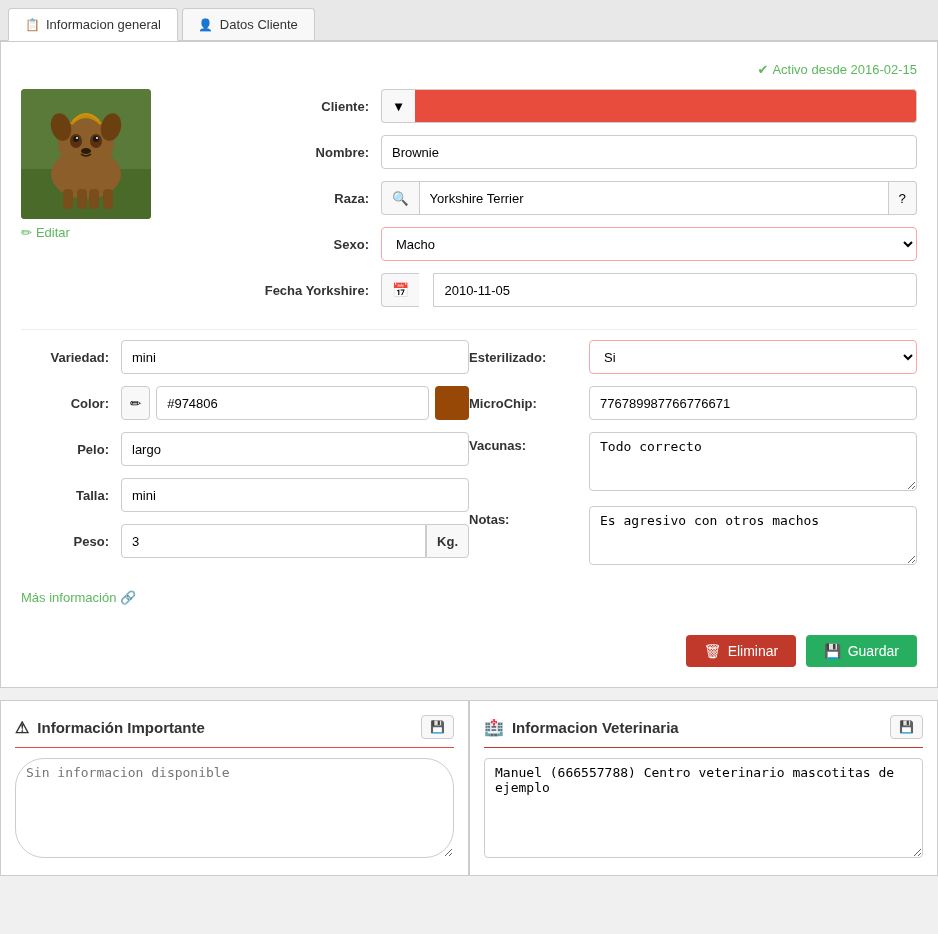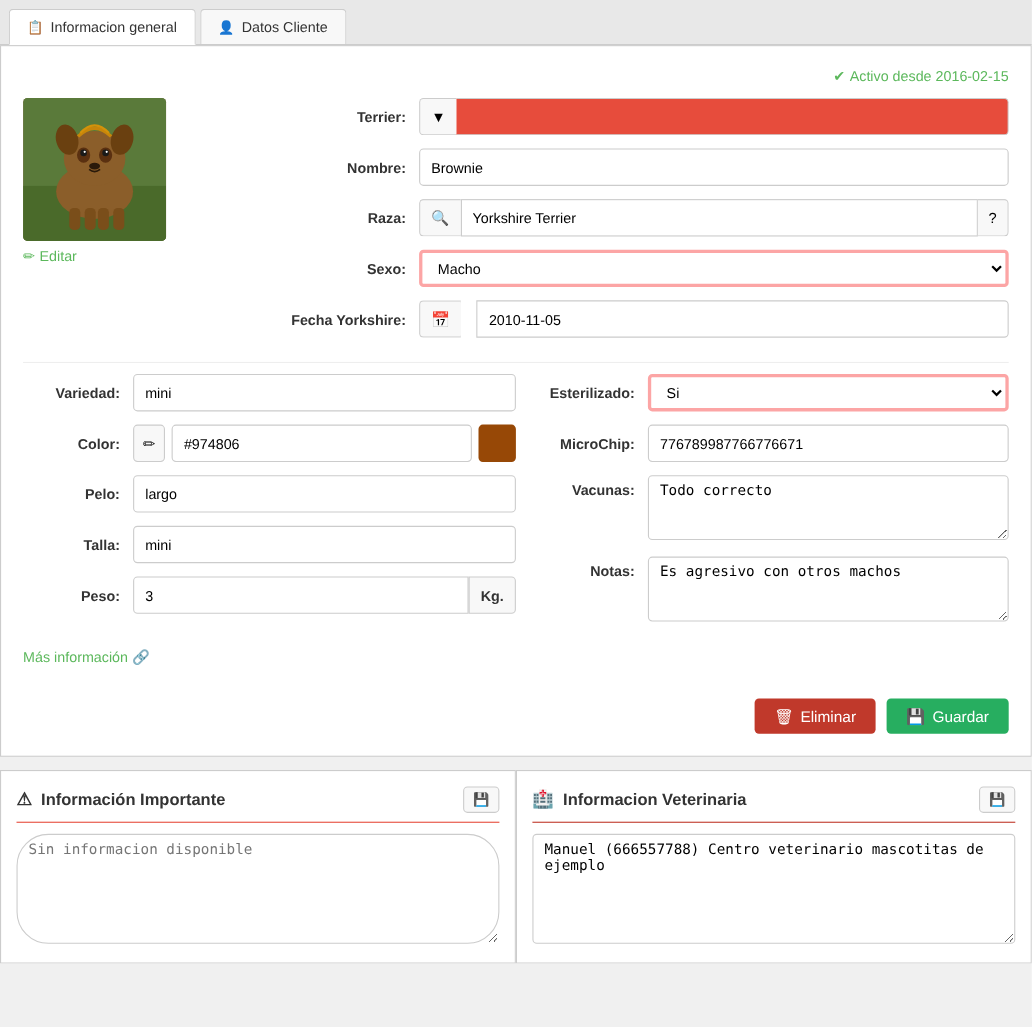--- a/index.html
+++ b/index.html
@@ -26,21 +26,21 @@
     .pet-photo { width: 130px; height: 130px; background: #8B7355; border-radius: 4px; overflow: hidden; display: flex; align-items: center; justify-content: center; }
     .pet-photo svg { width: 130px; height: 130px; }
     .edit-link { color: #5cb85c; font-size: 13px; cursor: pointer; margin-top: 6px; display: flex; align-items: center; gap: 4px; }
 
     .fields-col { flex: 1; }
     .field-row { display: flex; align-items: center; margin-bottom: 12px; }
     .field-label { width: 140px; text-align: right; padding-right: 12px; font-weight: bold; font-size: 13px; flex-shrink: 0; }
     .field-input { flex: 1; }
 
     input[type="text"], input[type="date"] { width: 100%; padding: 6px 10px; border: 1px solid #ccc; border-radius: 4px; font-size: 13px; height: 34px; }
-    select { width: 100%; padding: 6px 10px; border: 3px solid #fca5a5; border-radius: 4px; font-size: 13px; height: 34px; background: #fff; }
+    select { width: 100%; padding: 6px 10px; border: 1px solid #fca5a5; border-radius: 4px; font-size: 13px; height: 34px; background: #fff; }
 
     
     .etiqueta-row { display: flex; align-items: center; gap: 0; }
     .etiqueta-btn { padding: 6px 10px; border: 1px solid #ccc; border-right: none; border-radius: 4px 0 0 4px; background: #f8f8f8; cursor: pointer; height: 34px; display: flex; align-items: center; }
     .etiqueta-color { flex: 1; height: 34px; background: #e74c3c; border: 1px solid #ccc; border-left: none; border-radius: 0 4px 4px 0; }
 
     
     .raza-row { display: flex; align-items: center; gap: 0; }
     .raza-search-btn { padding: 6px 10px; border: 1px solid #ccc; border-right: none; border-radius: 4px 0 0 4px; background: #f8f8f8; cursor: pointer; height: 34px; display: flex; align-items: center; }
     .raza-input { flex: 1; border-radius: 0; border-right: none; }
@@ -86,21 +86,21 @@
     .panel:first-child { border-right: 1px solid #ccc; }
     .panel-title { display: flex; align-items: center; gap: 8px; font-size: 15px; font-weight: bold; margin-bottom: 10px; border-bottom: 1px solid #e74c3c; padding-bottom: 8px; }
     .panel-title.vet { border-bottom-color: #c0392b; }
     .panel-title-icon { font-size: 16px; }
     .panel-save-btn { margin-left: auto; background: #f8f8f8; border: 1px solid #ccc; border-radius: 4px; padding: 4px 8px; cursor: pointer; font-size: 12px; }
     .panel textarea { min-height: 100px; }
 
     .divider { border: none; border-top: 1px solid #eee; margin: 10px 0; }
 
     
-    .right-label { width: 120px; text-align: right; padding-right: 12px; font-weight: bold; font-size: 13px; flex-shrink: 0; }
+    .right-label { width: 120px; text-align: left; padding-right: 12px; font-weight: bold; font-size: 13px; flex-shrink: 0; }
   </style>
 </head>
 <body>
 
 <div class="page-wrapper">
 
   <div class="tabs">
     <div class="tab active">
       <span class="tab-icon">📋</span>
       <span>Informacion general</span>
@@ -159,21 +159,21 @@
         </div>
         <div class="edit-link">
           <span>✏</span>
           <span>Editar</span>
         </div>
       </div>
 
       <div class="fields-col">
 
         <div class="field-row">
-          <div class="field-label">Terrier:</div>
+          <div class="field-label">Cliente:</div>
           <div class="field-input">
             <div class="etiqueta-row">
               <button class="etiqueta-btn">▼</button>
               <div class="etiqueta-color"></div>
             </div>
           </div>
         </div>
 
         <div class="field-row">
           <div class="field-label">Nombre:</div>

